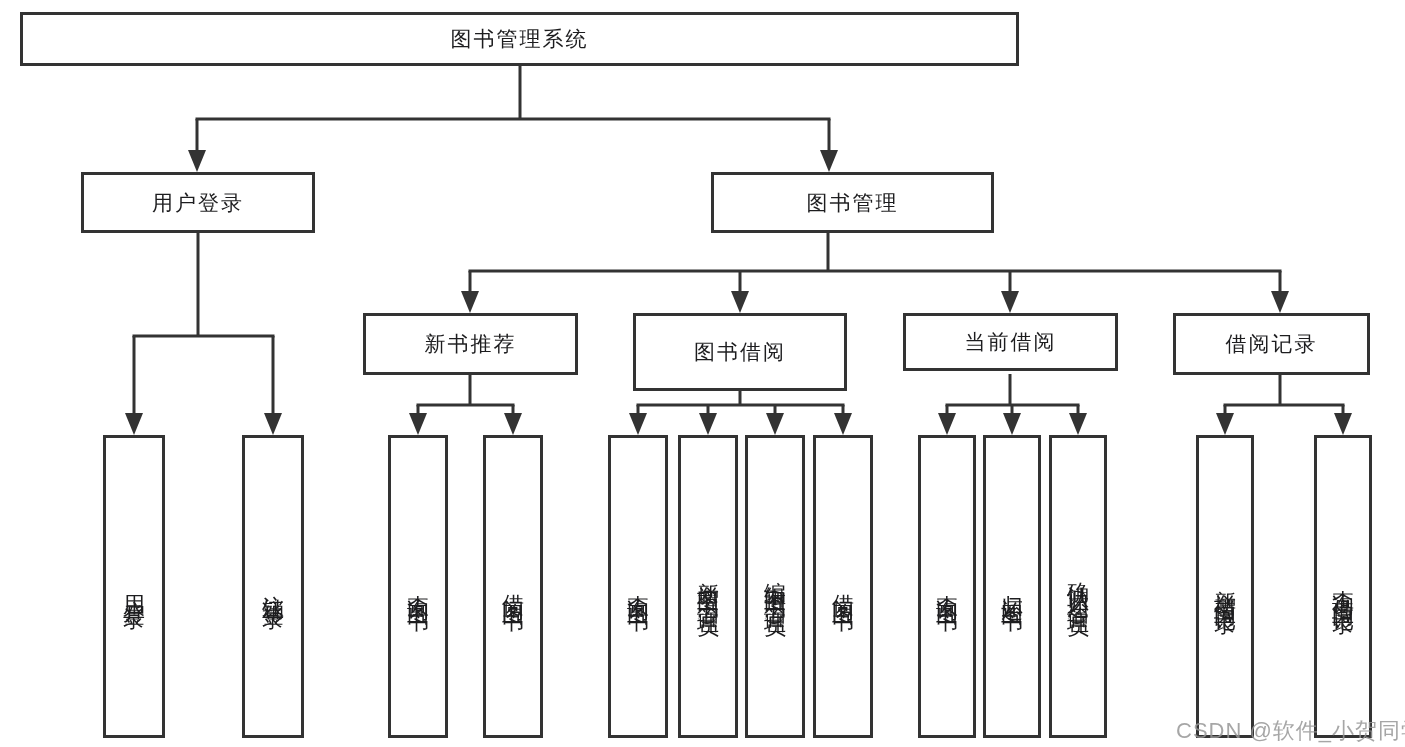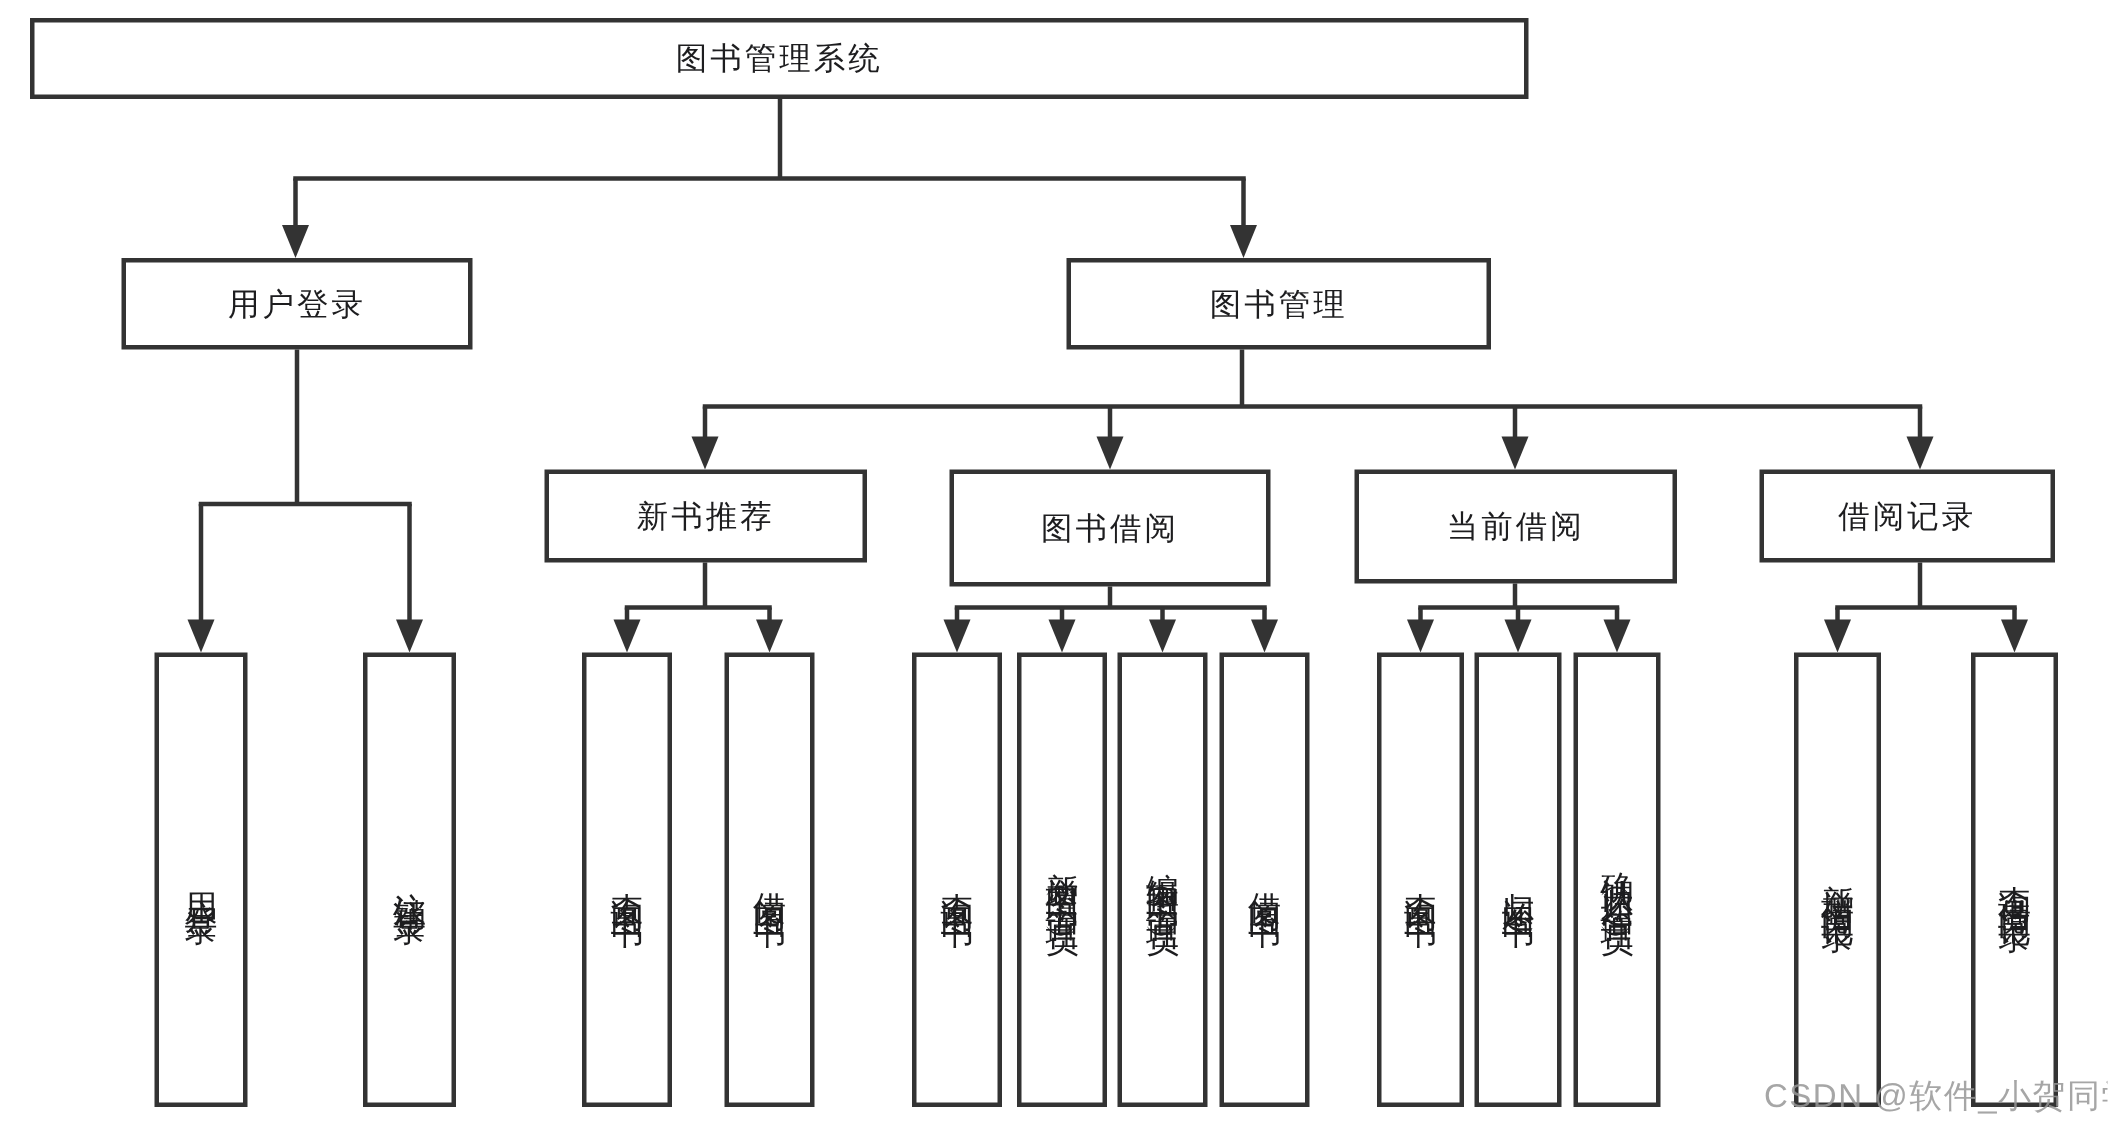--- a/index.html
+++ b/index.html
@@ -113,21 +113,21 @@
   <div class="box h" style="left:711px;top:172px;width:283px;height:61px">
     <span>图书管理</span>
   </div>
 
   <div class="box h" style="left:363px;top:313px;width:215px;height:62px">
     <span>新书推荐</span>
   </div>
   <div class="box h" style="left:633px;top:313px;width:214px;height:78px">
     <span>图书借阅</span>
   </div>
-  <div class="box h" style="left:903px;top:313px;width:215px;height:76px">
+  <div class="box h" style="left:903px;top:313px;width:215px;height:58px">
     <span>当前借阅</span>
   </div>
   <div class="box h" style="left:1173px;top:313px;width:197px;height:62px">
     <span>借阅记录</span>
   </div>
 
   <div class="box v" style="left:103px;top:435px;width:62px;height:303px">
     <span>用户登录</span>
   </div>
   <div class="box v" style="left:242px;top:435px;width:62px;height:303px">

